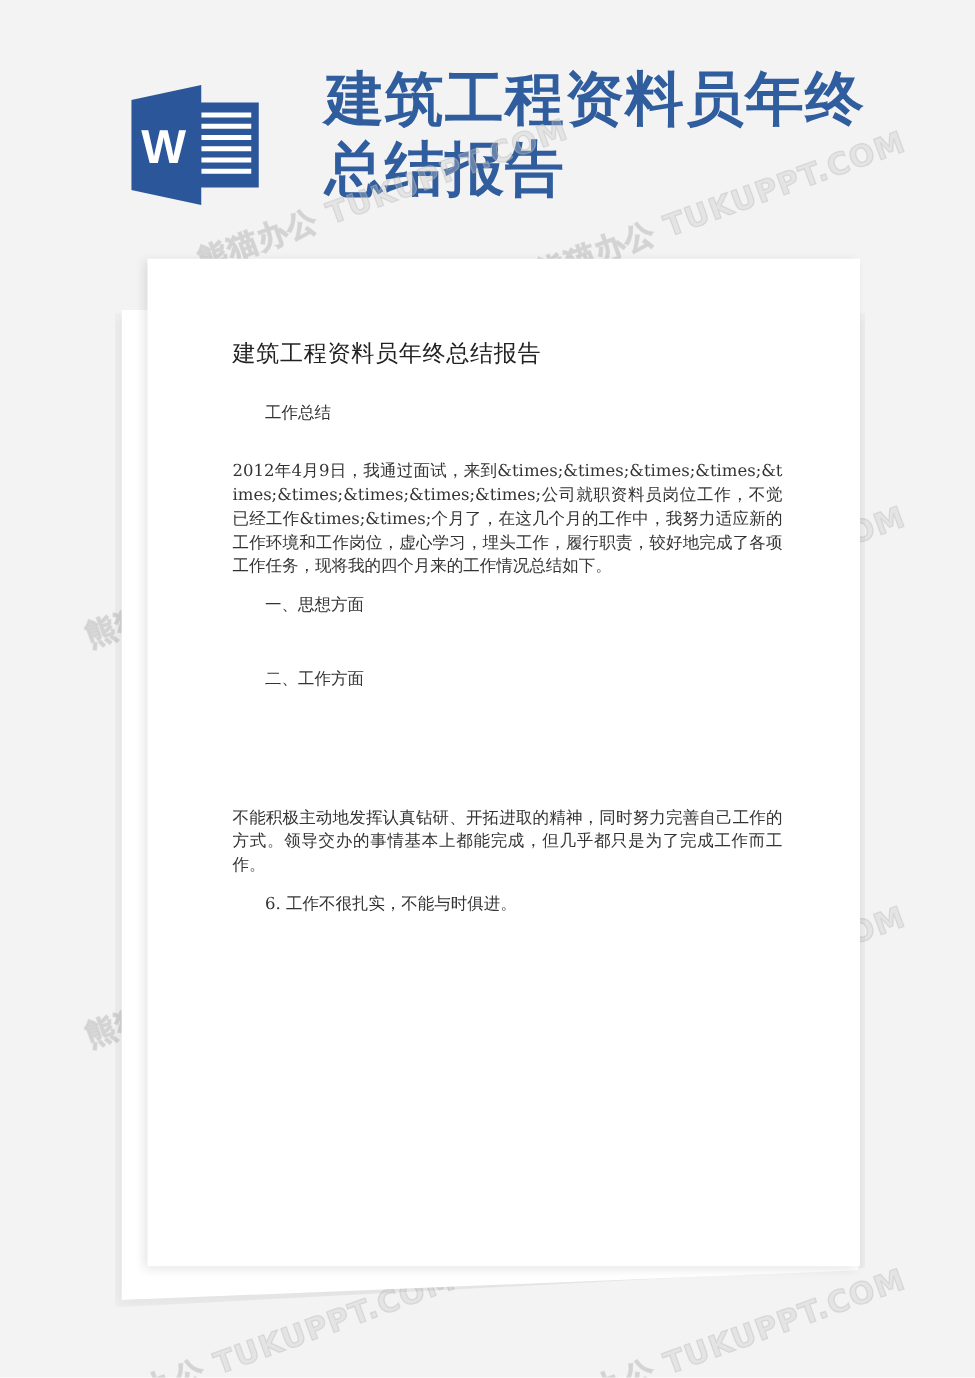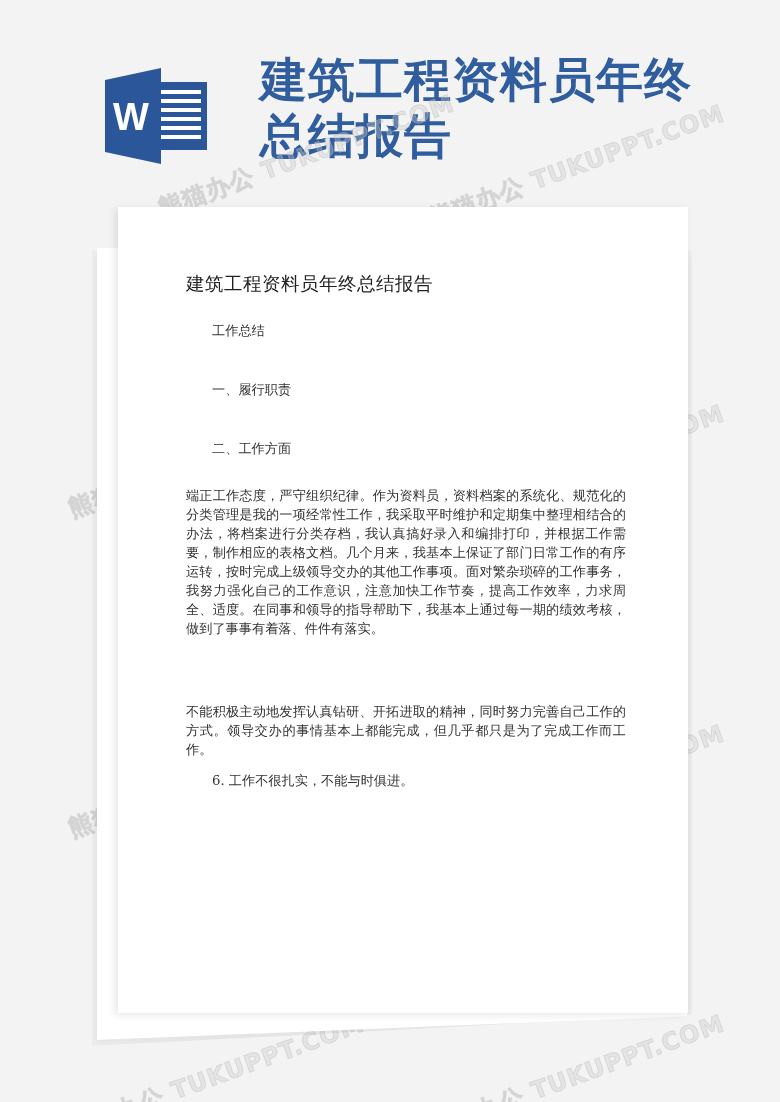--- a/index.html
+++ b/index.html
@@ -78,27 +78,27 @@
 <div class="watermark" style="left:420px;top:1060px;">熊猫办公 TUKUPPT.COM</div>
 
 <div class="back-shadow"></div>
 <div class="back-page"></div>
 
 <div class="page">
   <div class="doc">
     <h1 class="doc-title">建筑工程资料员年终总结报告</h1>
     <p class="p indent">工作总结</p>
     <div class="sp-l"></div>
+    <p class="p">2012年4月9日，我通过面试，来到&amp;times;&amp;times;&amp;times;&amp;times;&amp;times;&amp;times;&amp;times;&amp;times;&amp;times;公司就职资料员岗位工作，不觉已经工作&amp;times;&amp;times;个月了，在这几个月的工作中，我努力适应新的工作环境和工作岗位，虚心学习，埋头工作，履行职责，较好地完成了各项工作任务，现将我的四个月来的工作情况总结如下。</p>
     <div class="sp-s"></div>
-    <p class="p indent">一、履行职责</p>
+    <p class="p indent">一、思想方面</p>
     <div class="sp-l"></div>
     <div class="sp-s"></div>
     <p class="p indent">二、工作方面</p>
     <div class="sp-l"></div>
-    <p class="p">端正工作态度，严守组织纪律。作为资料员，资料档案的系统化、规范化的分类管理是我的一项经常性工作，我采取平时维护和定期集中整理相结合的办法，将档案进行分类存档，我认真搞好录入和编排打印，并根据工作需要，制作相应的表格文档。几个月来，我基本上保证了部门日常工作的有序运转，按时完成上级领导交办的其他工作事项。面对繁杂琐碎的工作事务，我努力强化自己的工作意识，注意加快工作节奏，提高工作效率，力求周全、适度。在同事和领导的指导帮助下，我基本上通过每一期的绩效考核，做到了事事有着落、件件有落实。</p>
     <div class="sp-m"></div>
     <div class="sp-s"></div>
     <div class="sp-l"></div>
     <p class="p">不能积极主动地发挥认真钻研、开拓进取的精神，同时努力完善自己工作的方式。领导交办的事情基本上都能完成，但几乎都只是为了完成工作而工作。</p>
     <div class="sp-s"></div>
     <p class="p indent">6. 工作不很扎实，不能与时俱进。</p>
   </div>
 </div>
 
 </body></html>

